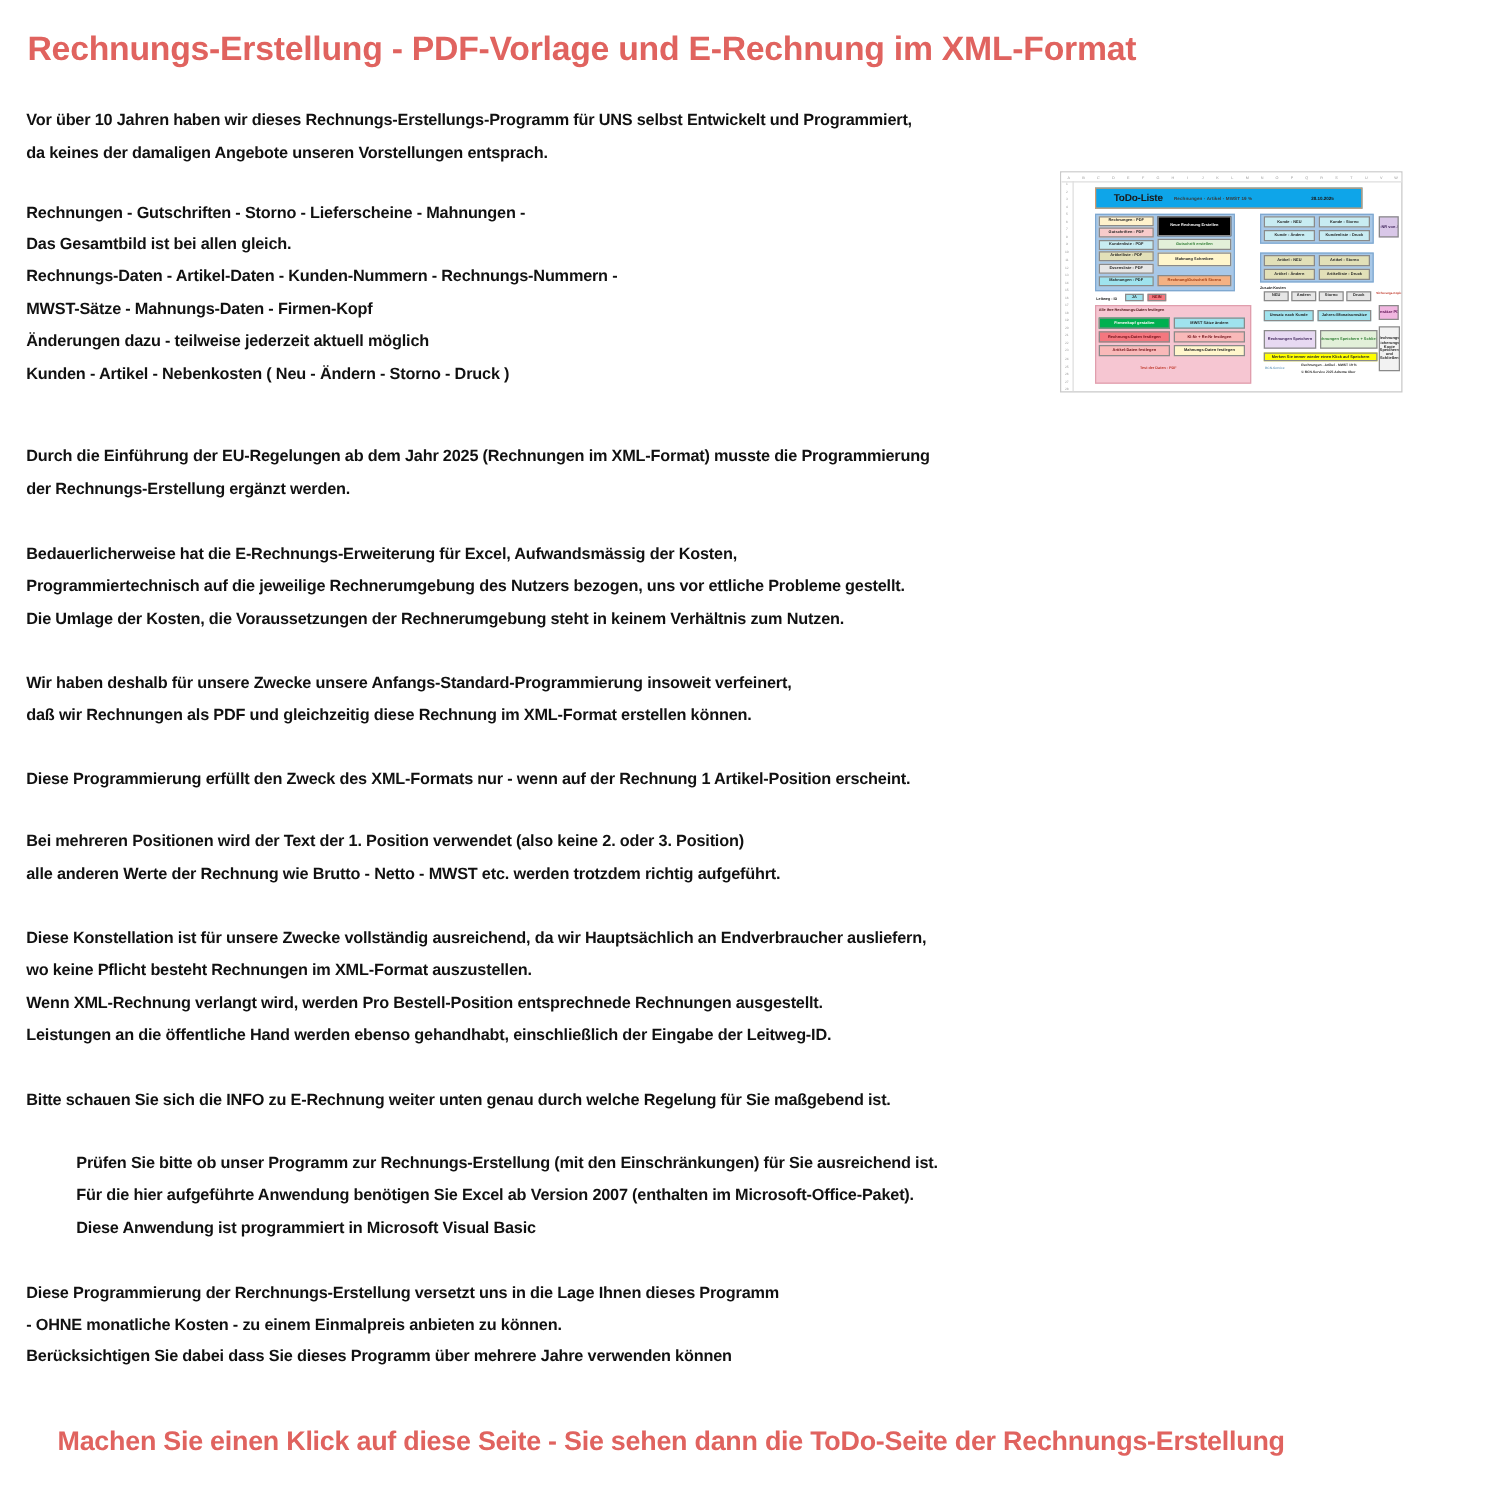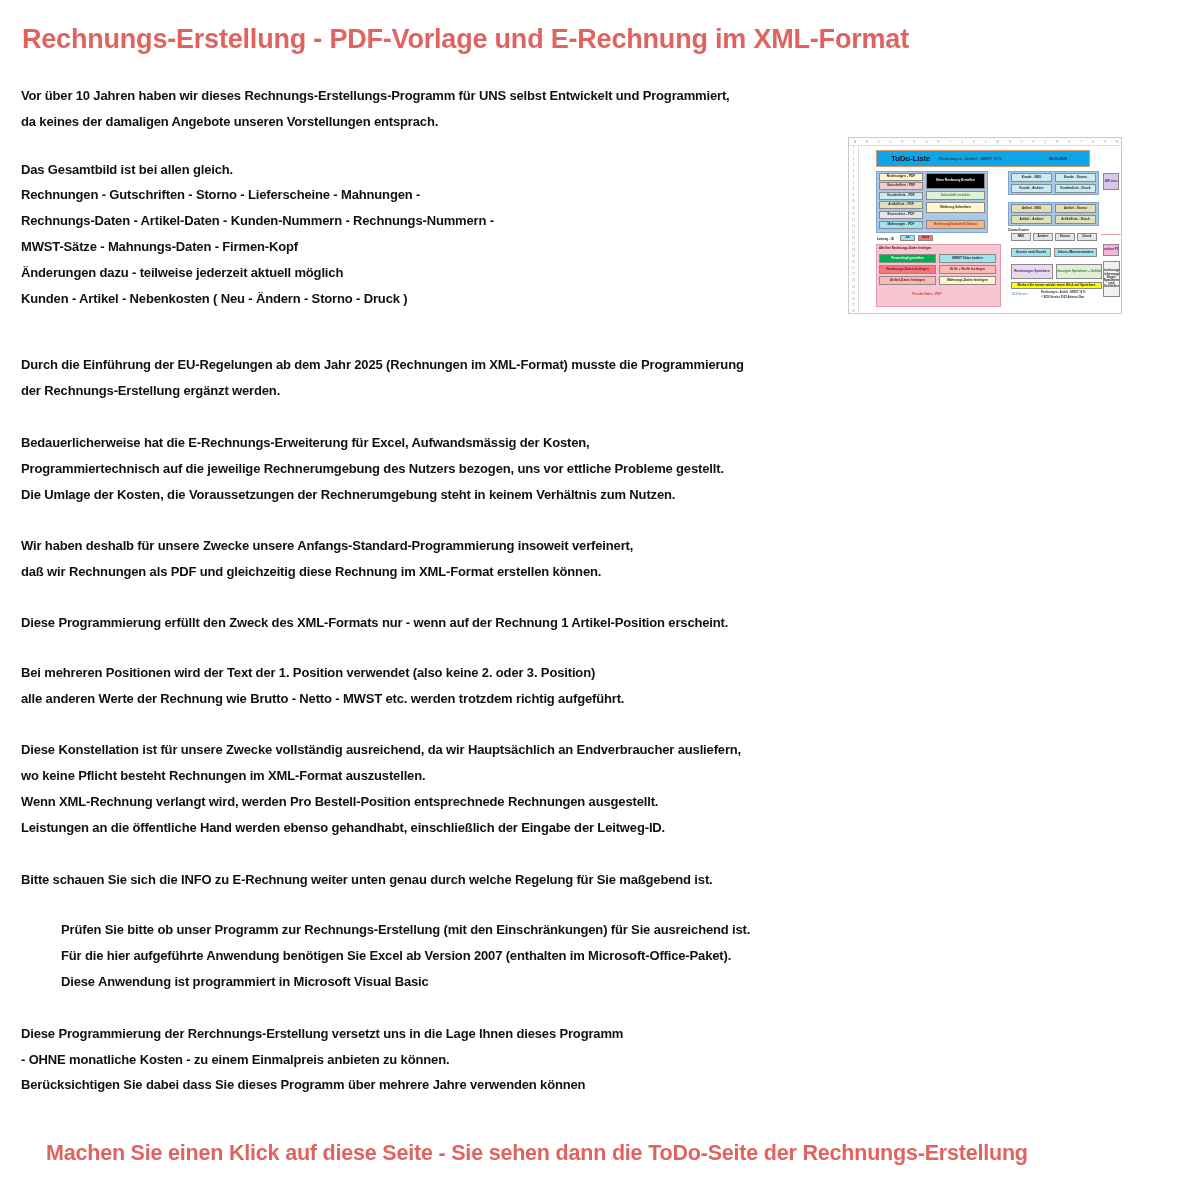--- a/index.html
+++ b/index.html
@@ -224,22 +224,22 @@
   <div class="headline">Rechnungs-Erstellung - PDF-Vorlage und E-Rechnung im XML-Format</div>
 
   <div class="body-text">
 
     <div class="para">
       <div class="line">Vor über 10 Jahren haben wir dieses Rechnungs-Erstellungs-Programm für UNS selbst Entwickelt und Programmiert,</div>
       <div class="line">da keines der damaligen Angebote unseren Vorstellungen entsprach.</div>
     </div>
 
     <div class="para">
+      <div class="line">Rechnungen - Gutschriften - Storno - Lieferscheine - Mahnungen -</div>
       <div class="line">Das Gesamtbild ist bei allen gleich.</div>
-      <div class="line">Rechnungen - Gutschriften - Storno - Lieferscheine - Mahnungen -</div>
       <div class="line">Rechnungs-Daten - Artikel-Daten - Kunden-Nummern - Rechnungs-Nummern -</div>
       <div class="line">MWST-Sätze - Mahnungs-Daten - Firmen-Kopf</div>
       <div class="line">Änderungen dazu - teilweise jederzeit aktuell möglich</div>
       <div class="line">Kunden - Artikel - Nebenkosten ( Neu - Ändern - Storno - Druck )</div>
     </div>
 
     <div class="para" style="margin-top:41px;">
       <div class="line">Durch die Einführung der EU-Regelungen ab dem Jahr 2025 (Rechnungen im XML-Format) musste die Programmierung</div>
       <div class="line">der Rechnungs-Erstellung ergänzt werden.</div>
     </div>

